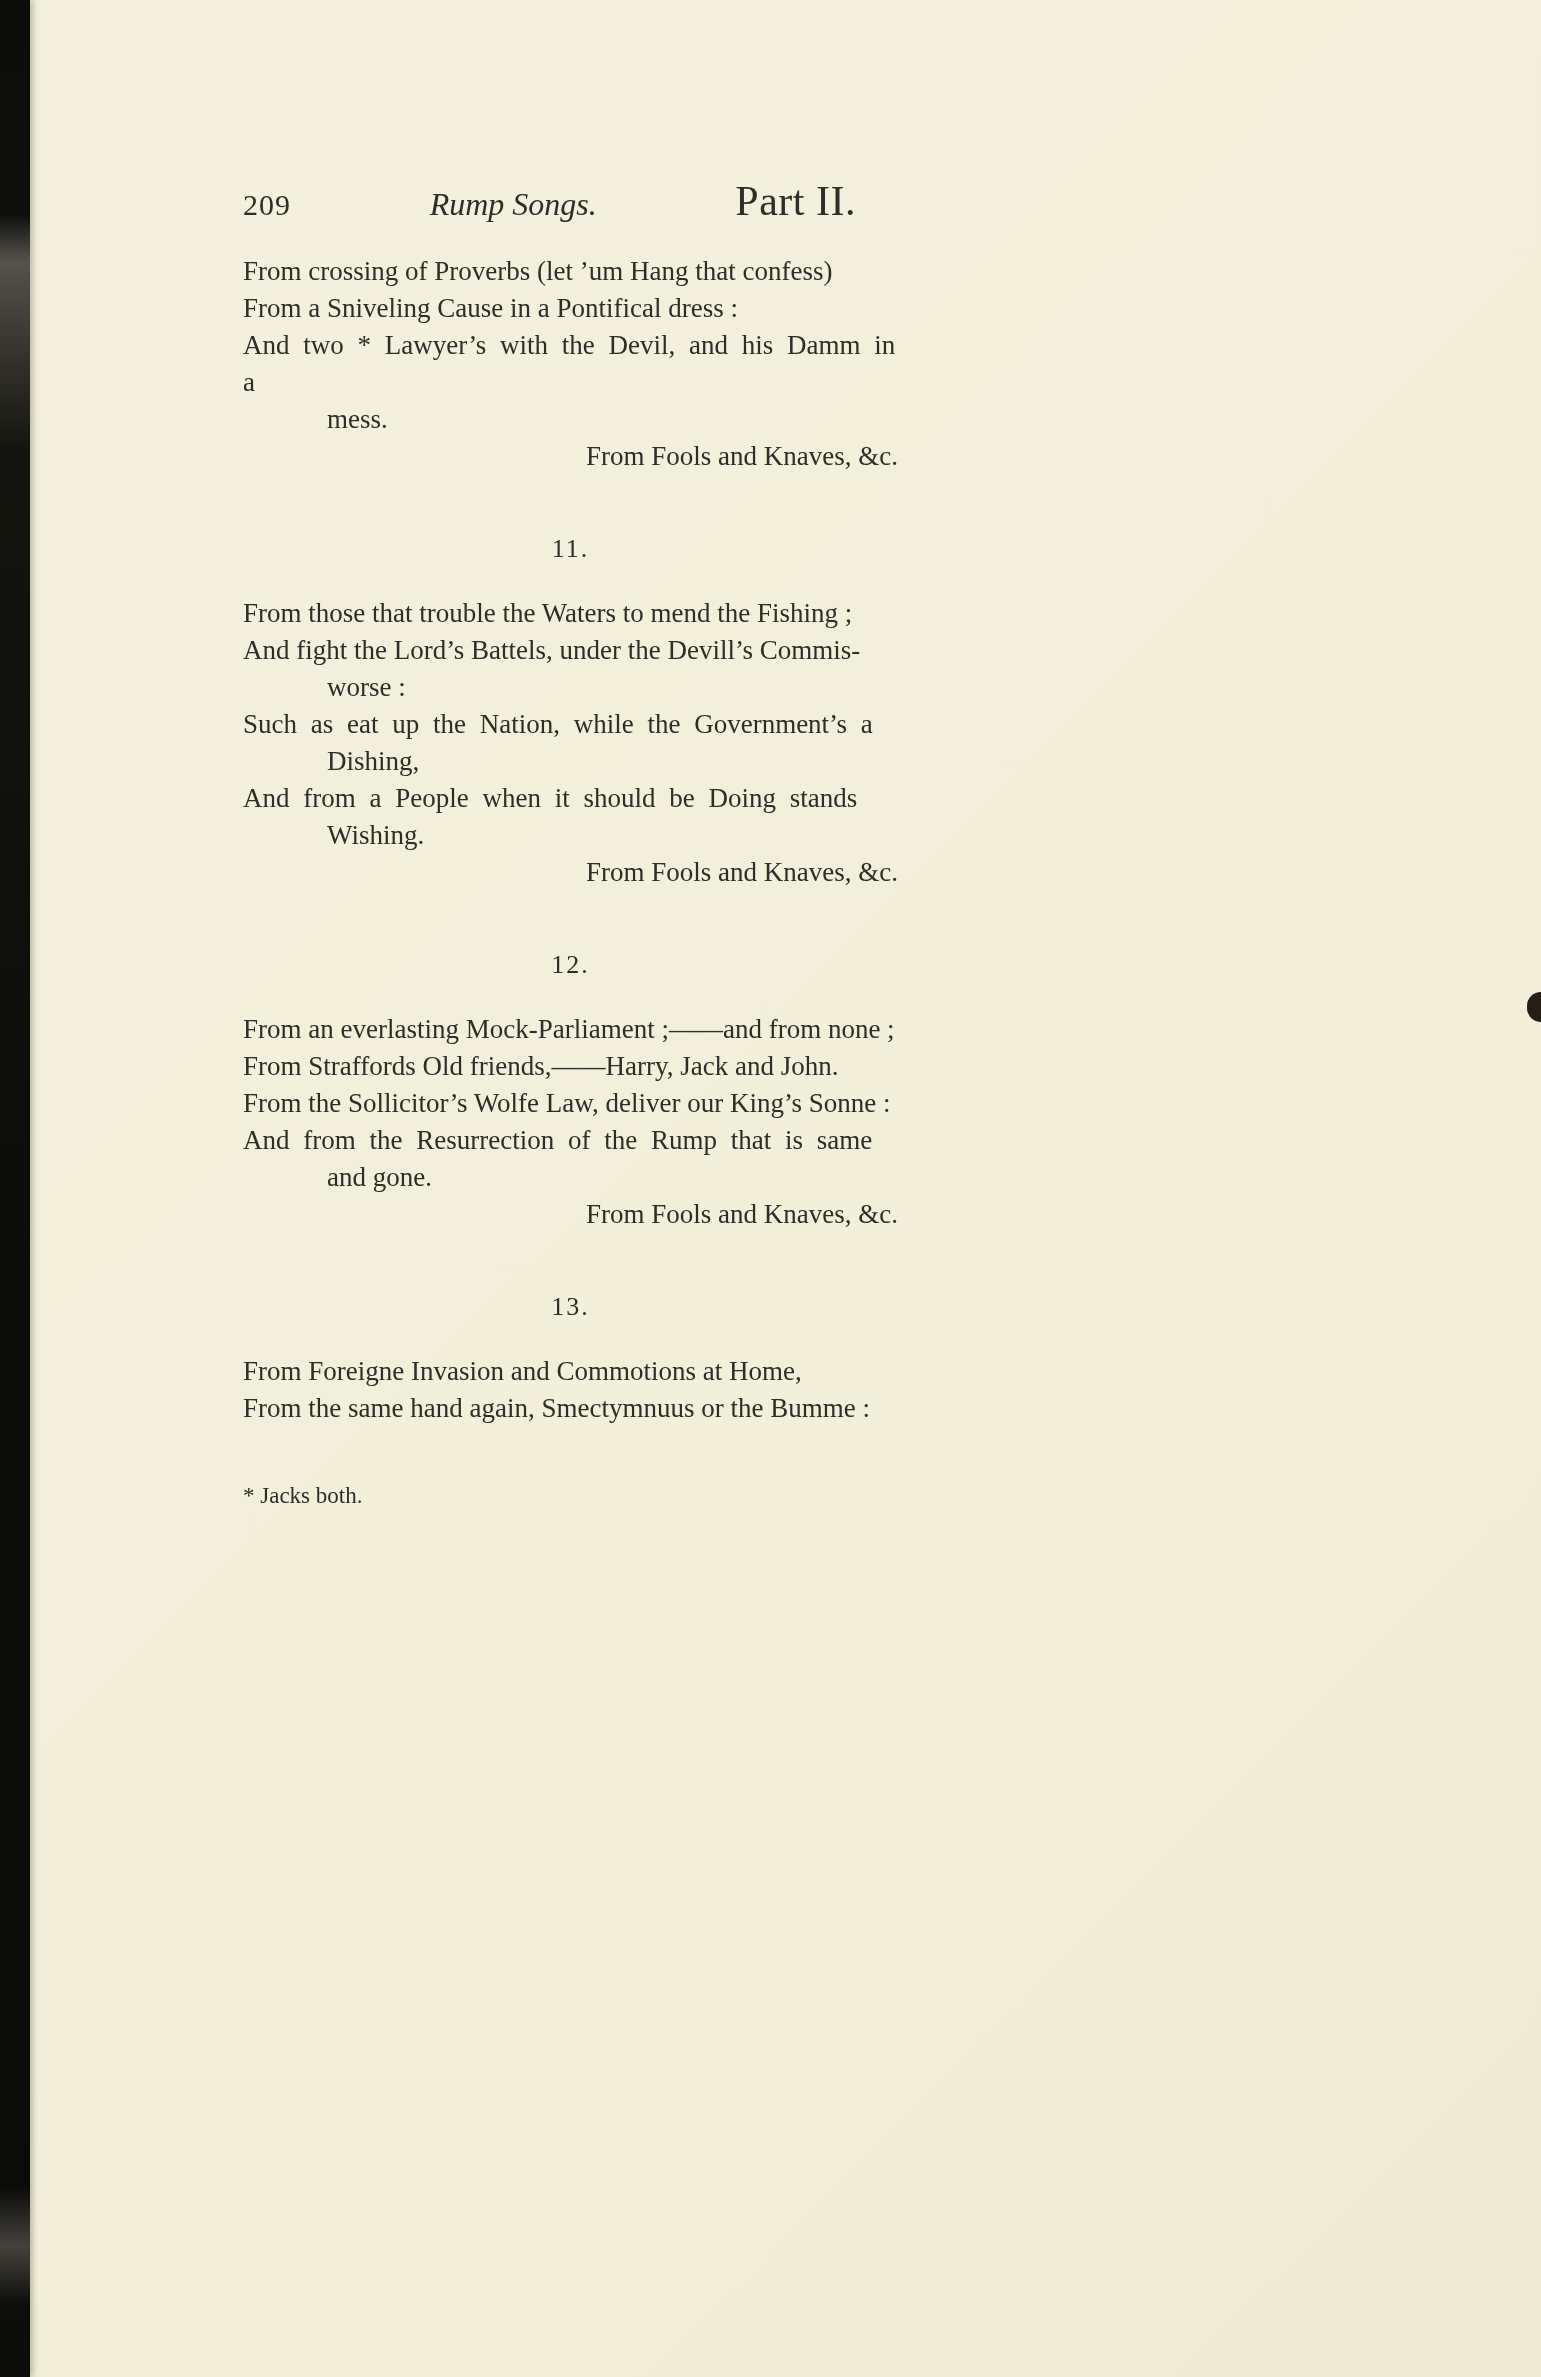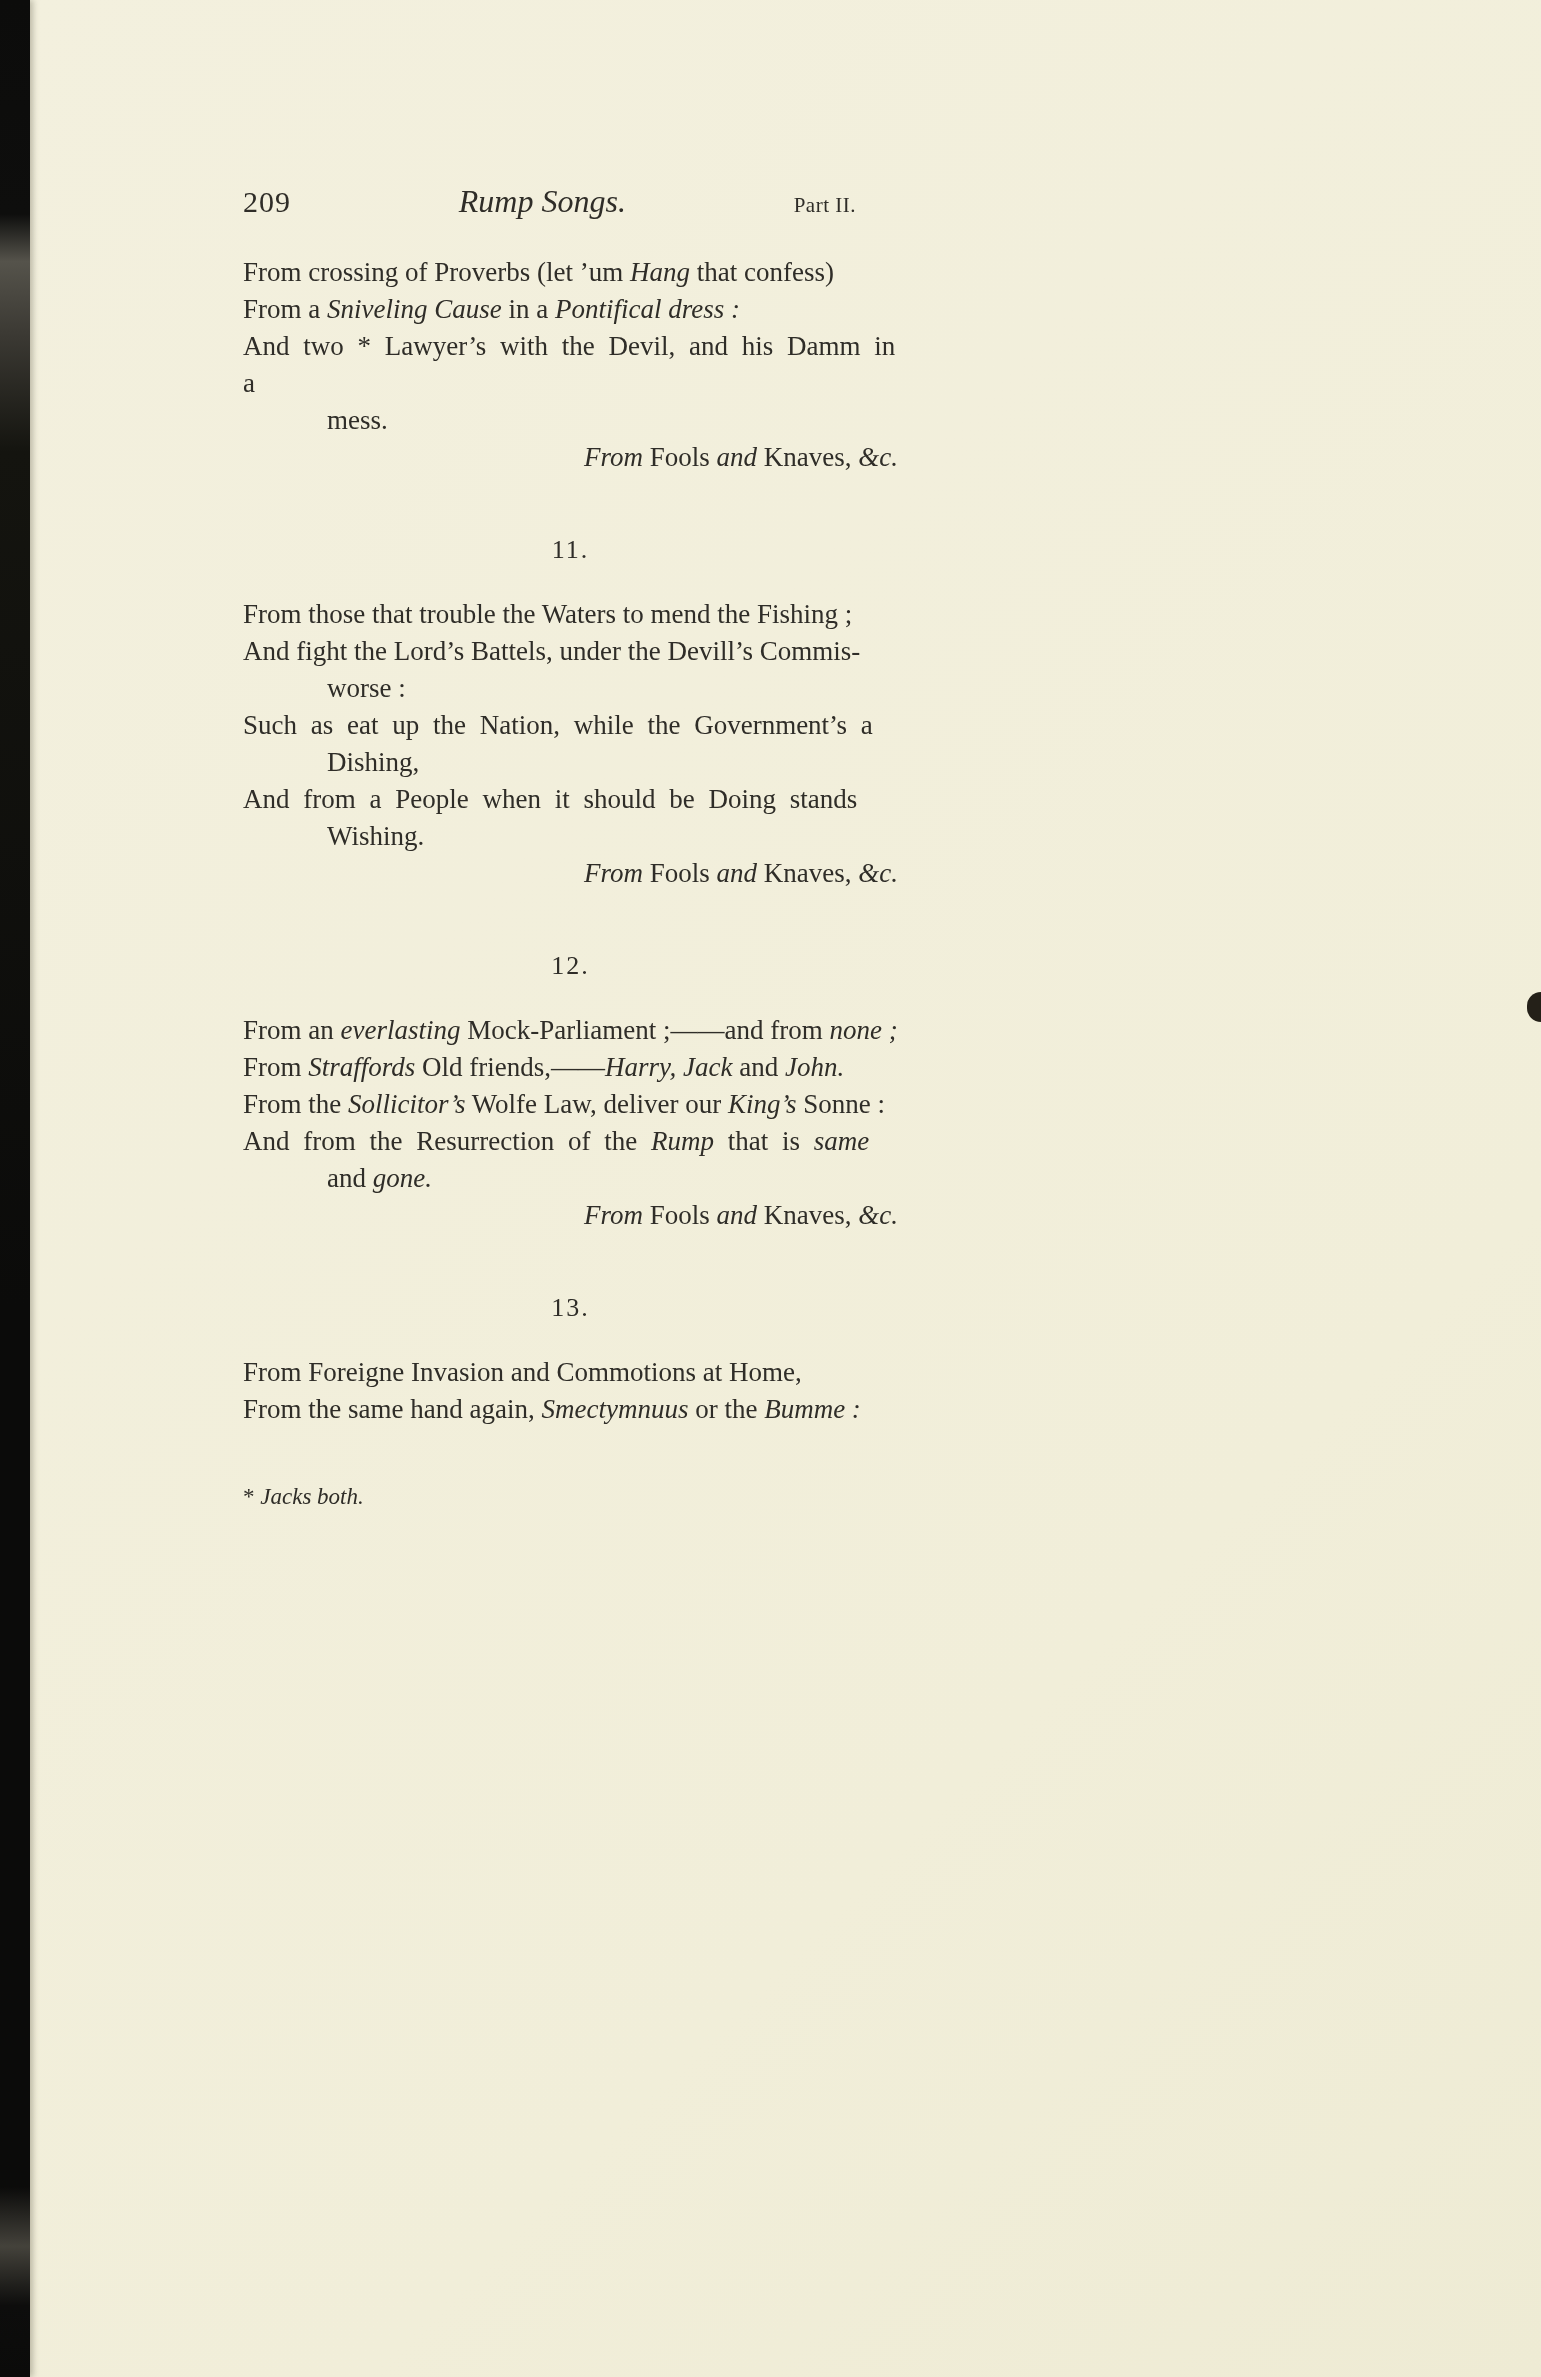--- a/index.html
+++ b/index.html
@@ -61,21 +61,21 @@
   }
   .pg-num {
     font-size: 30px;
     letter-spacing: 1px;
   }
   .running-title {
     font-style: italic;
     font-size: 32px;
   }
   .part-label {
-    font-size: 21px;
+    font-size: 42px;
     letter-spacing: 0.5px;
   }
   .stanza-number {
     text-align: center;
     font-size: 26px;
     letter-spacing: 2px;
     margin: 55px 0 28px 0;
   }
   .line {
     min-height: 37px;
@@ -83,21 +83,20 @@
   .line.indent {
     padding-left: 84px;
   }
   .line.refrain {
     text-align: right;
   }
   .line.wide {
     word-spacing: 7px;
   }
   .it {
-    font-style: italic;
   }
   .footnote {
     text-align: left;
     font-size: 23px;
     margin-top: 50px;
   }
 </style>
 </head>
 <body>
 

